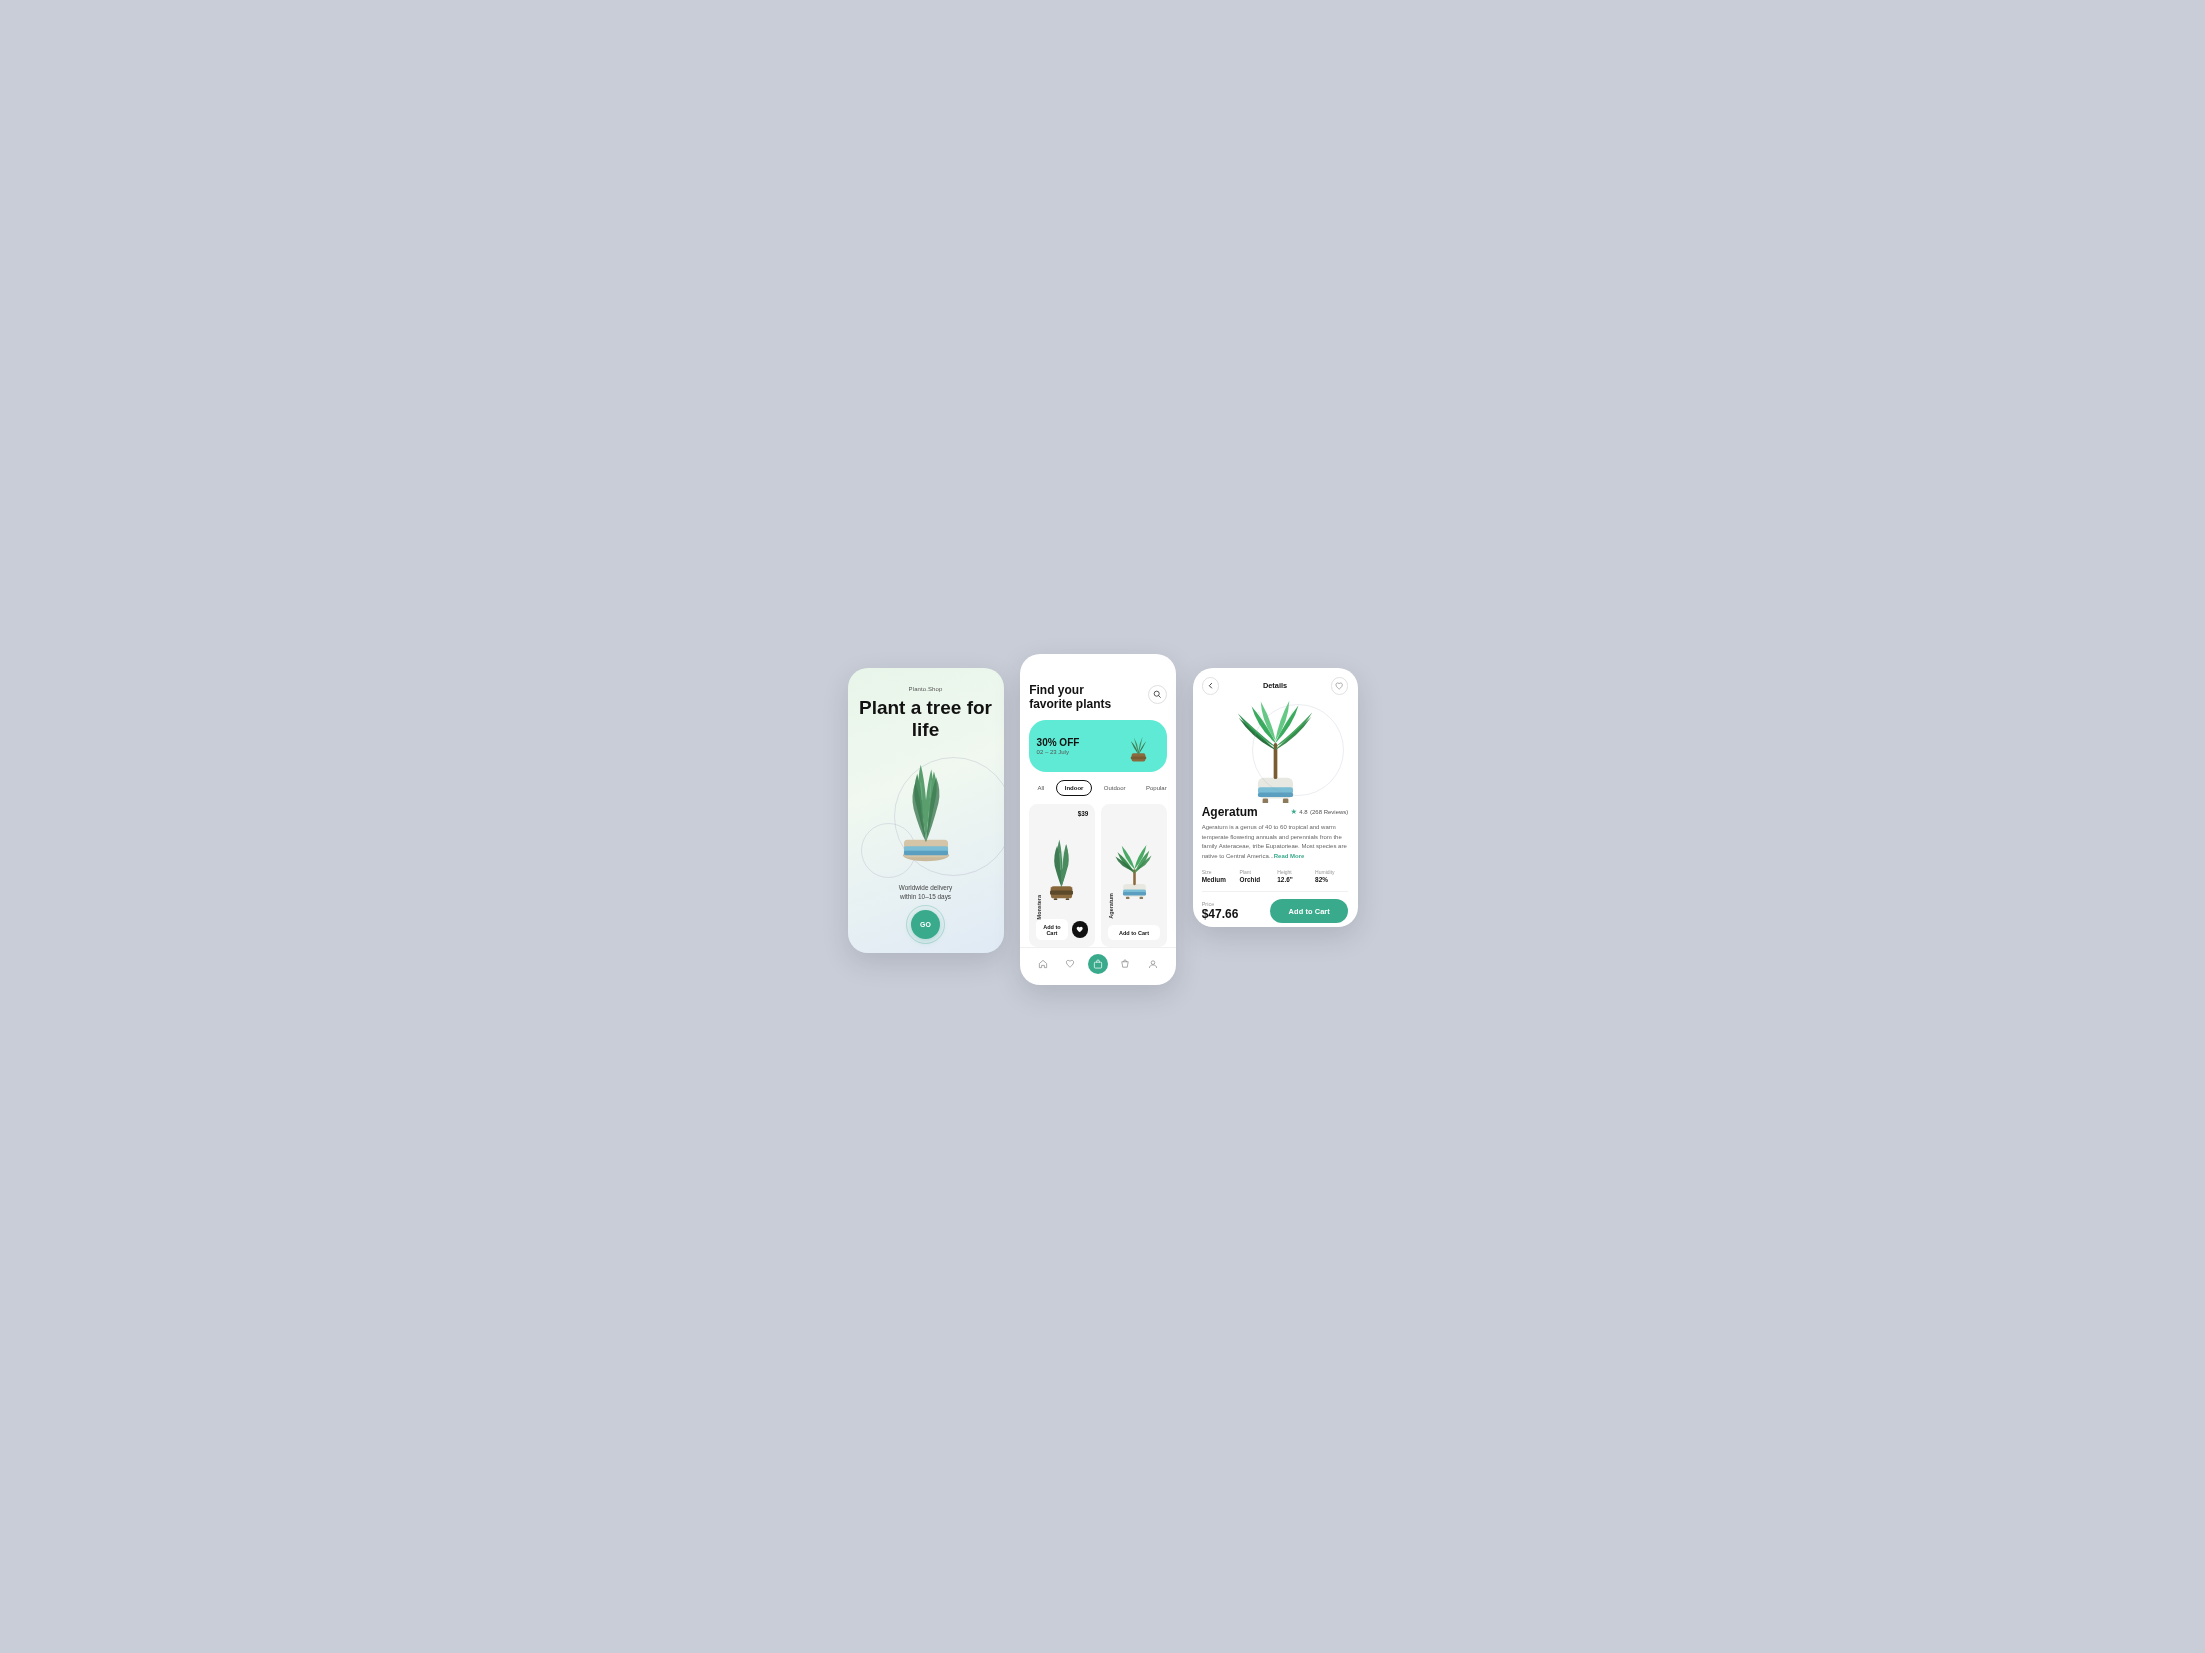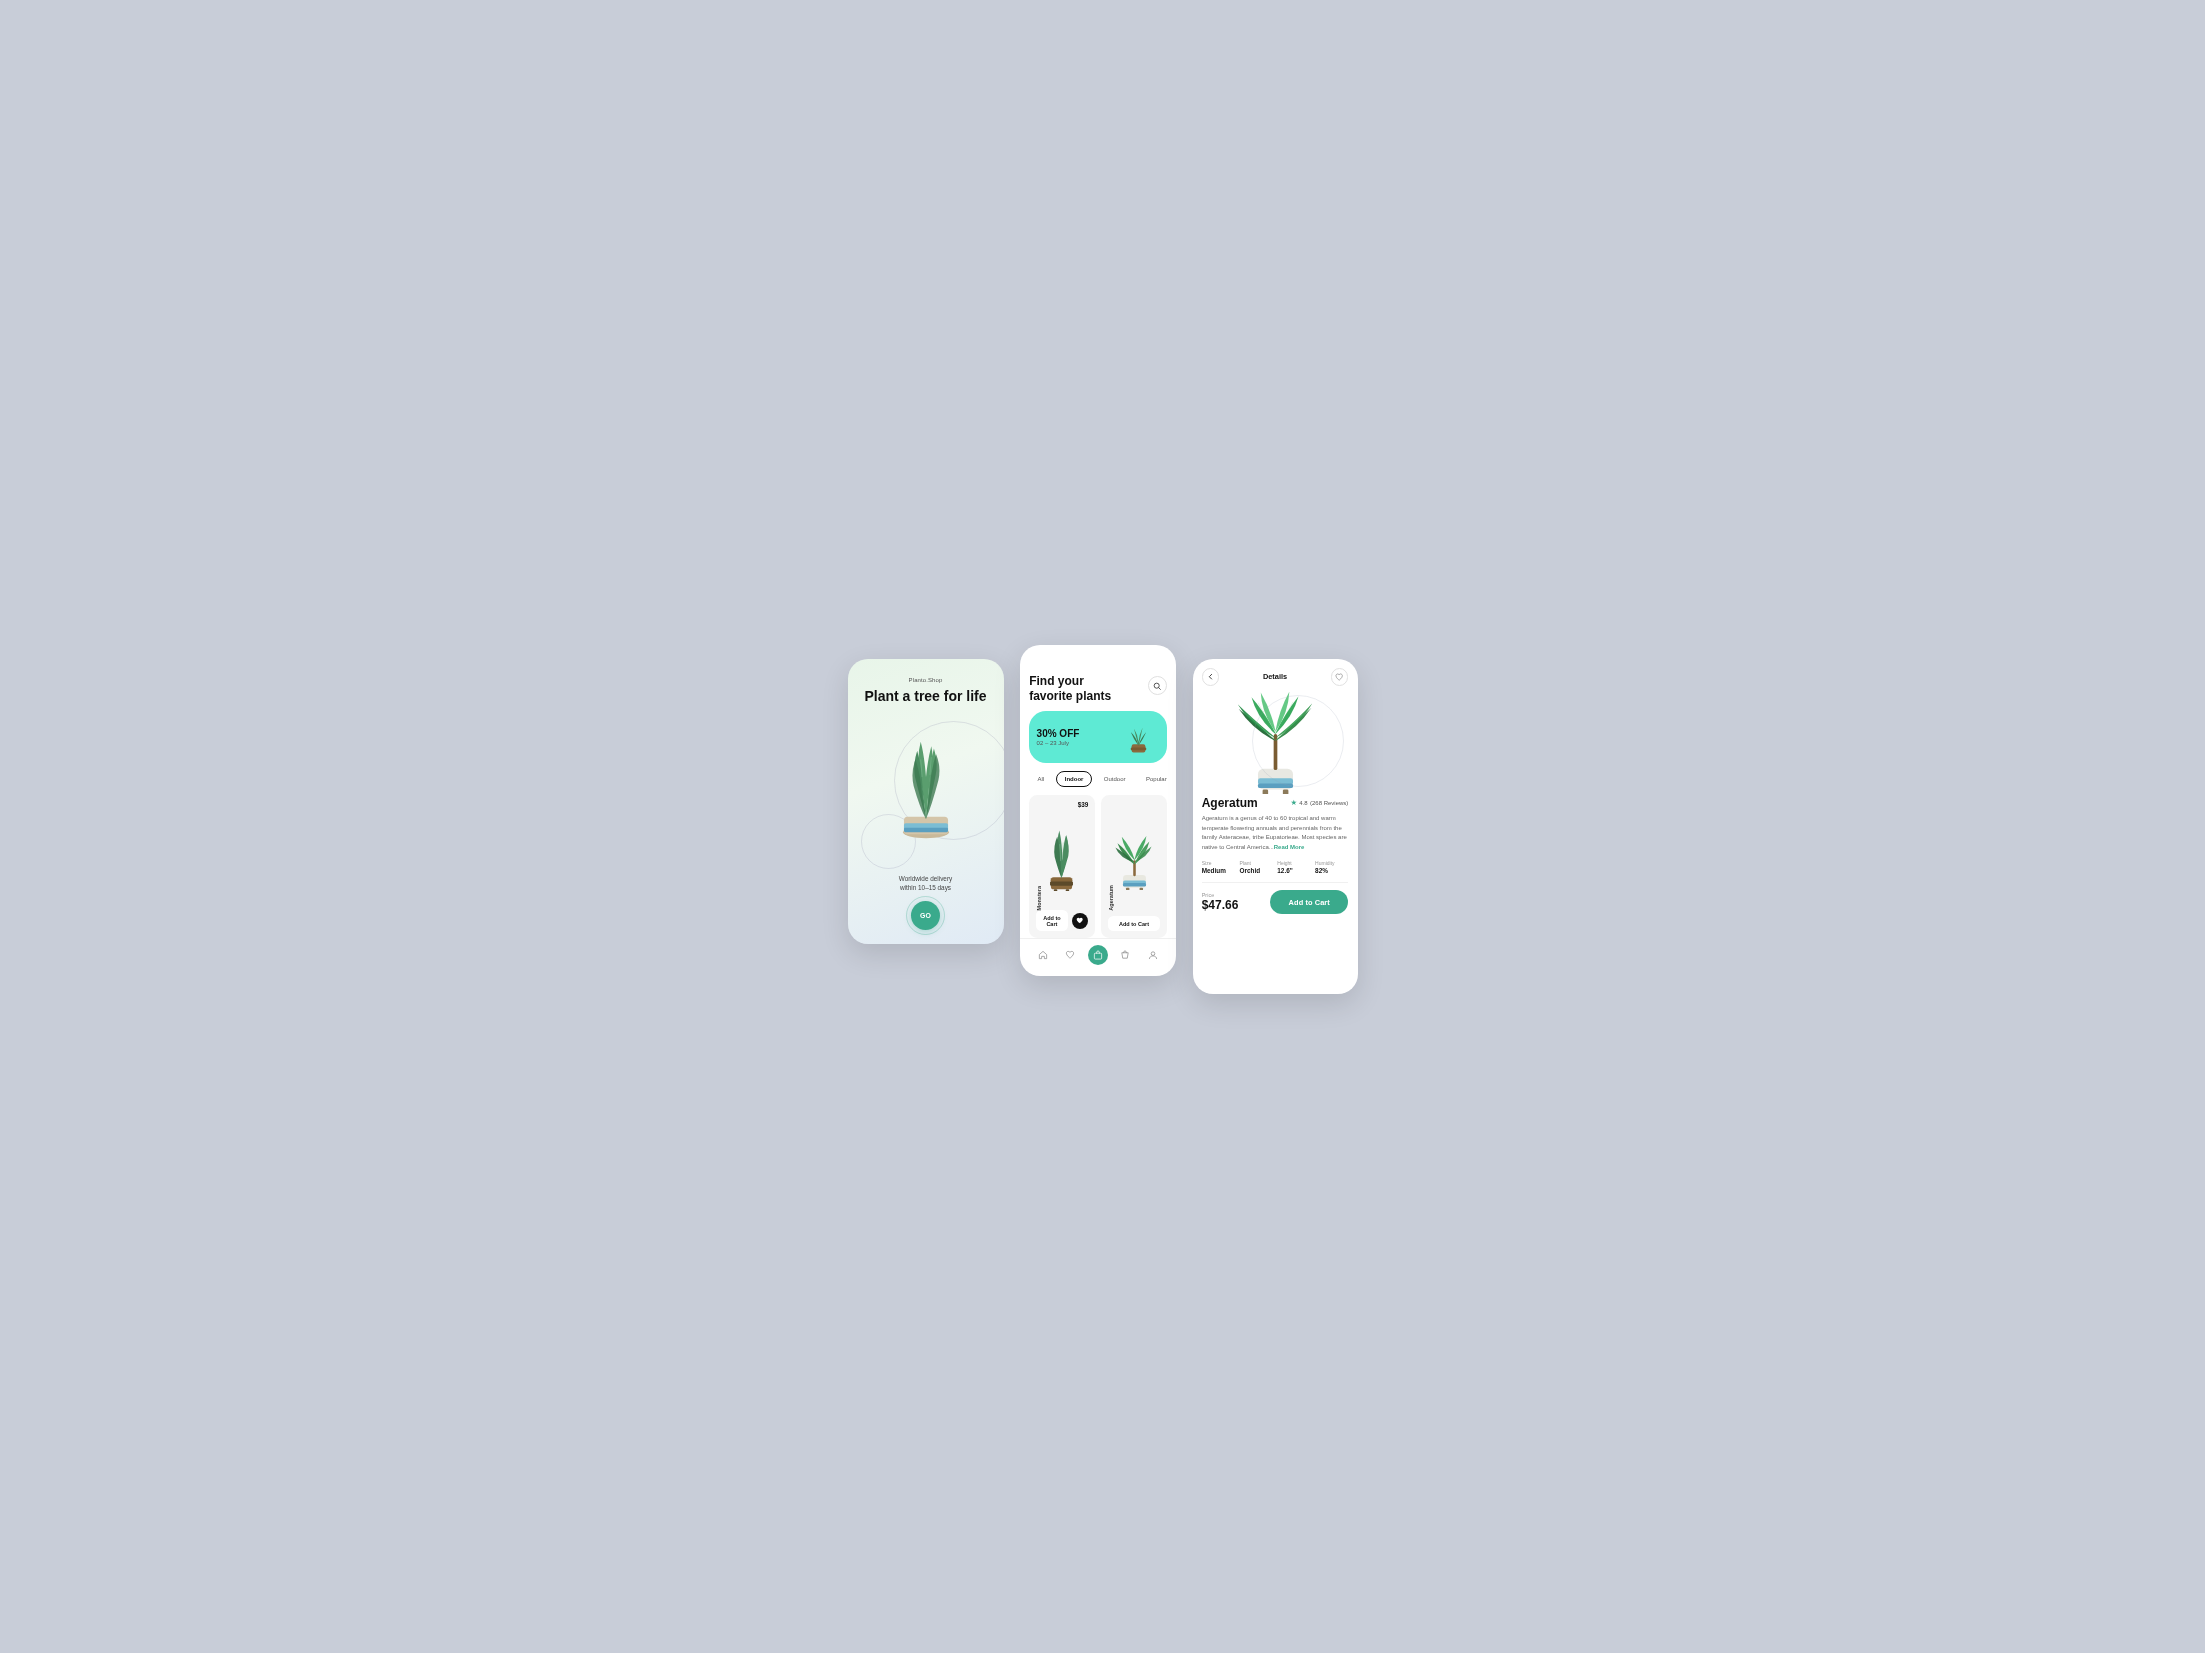--- a/index.html
+++ b/index.html
@@ -41,21 +41,21 @@
     }
 
     .screen-1 .brand {
       font-size: 6px;
       color: #555;
       margin-bottom: 4.6px;
       letter-spacing: 0.1px;
     }
 
     .screen-1 .hero-title {
-      font-size: 14px;
+      font-size: 19px;
       font-weight: 800;
       color: #111;
       text-align: center;
       line-height: 1.15;
       margin-bottom: 7.4px;
     }
 
     .screen-1 .plant-image-area {
       flex: 1;
       display: flex;
@@ -327,21 +327,21 @@
       border-radius: 50%;
     }
 
     .nav-item.active {
       background: #3aaa8c;
     }
 
     
     .screen-3 {
       width: 165px;
-      height: 335px;
+      height: 259px;
       background: #fff;
       display: flex;
       flex-direction: column;
     }
 
     .screen-3-header {
       display: flex;
       align-items: center;
       justify-content: space-between;
       padding: 9.2px 9.2px 0;

